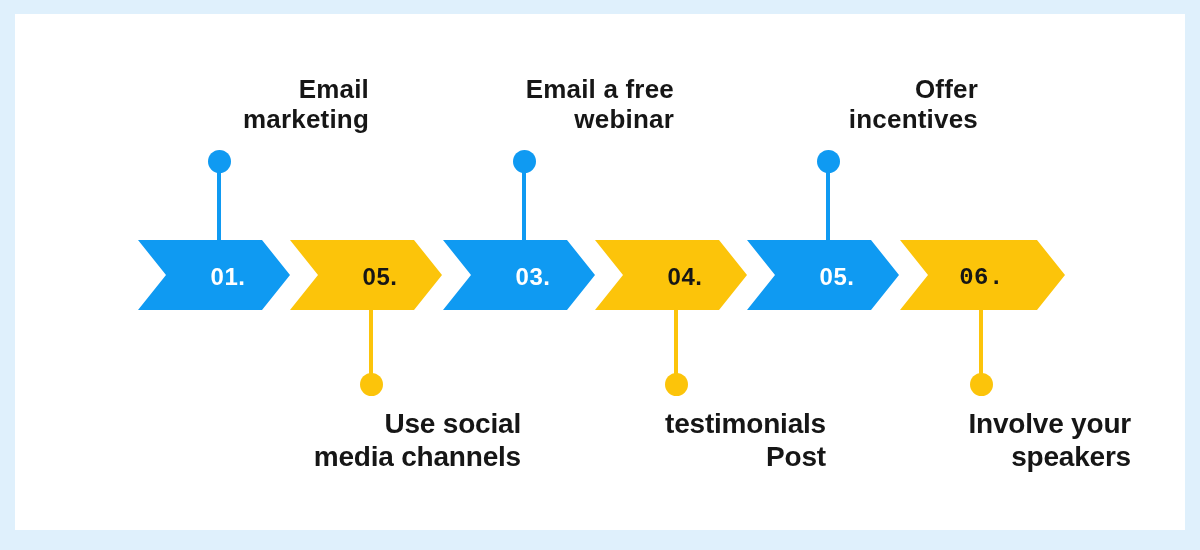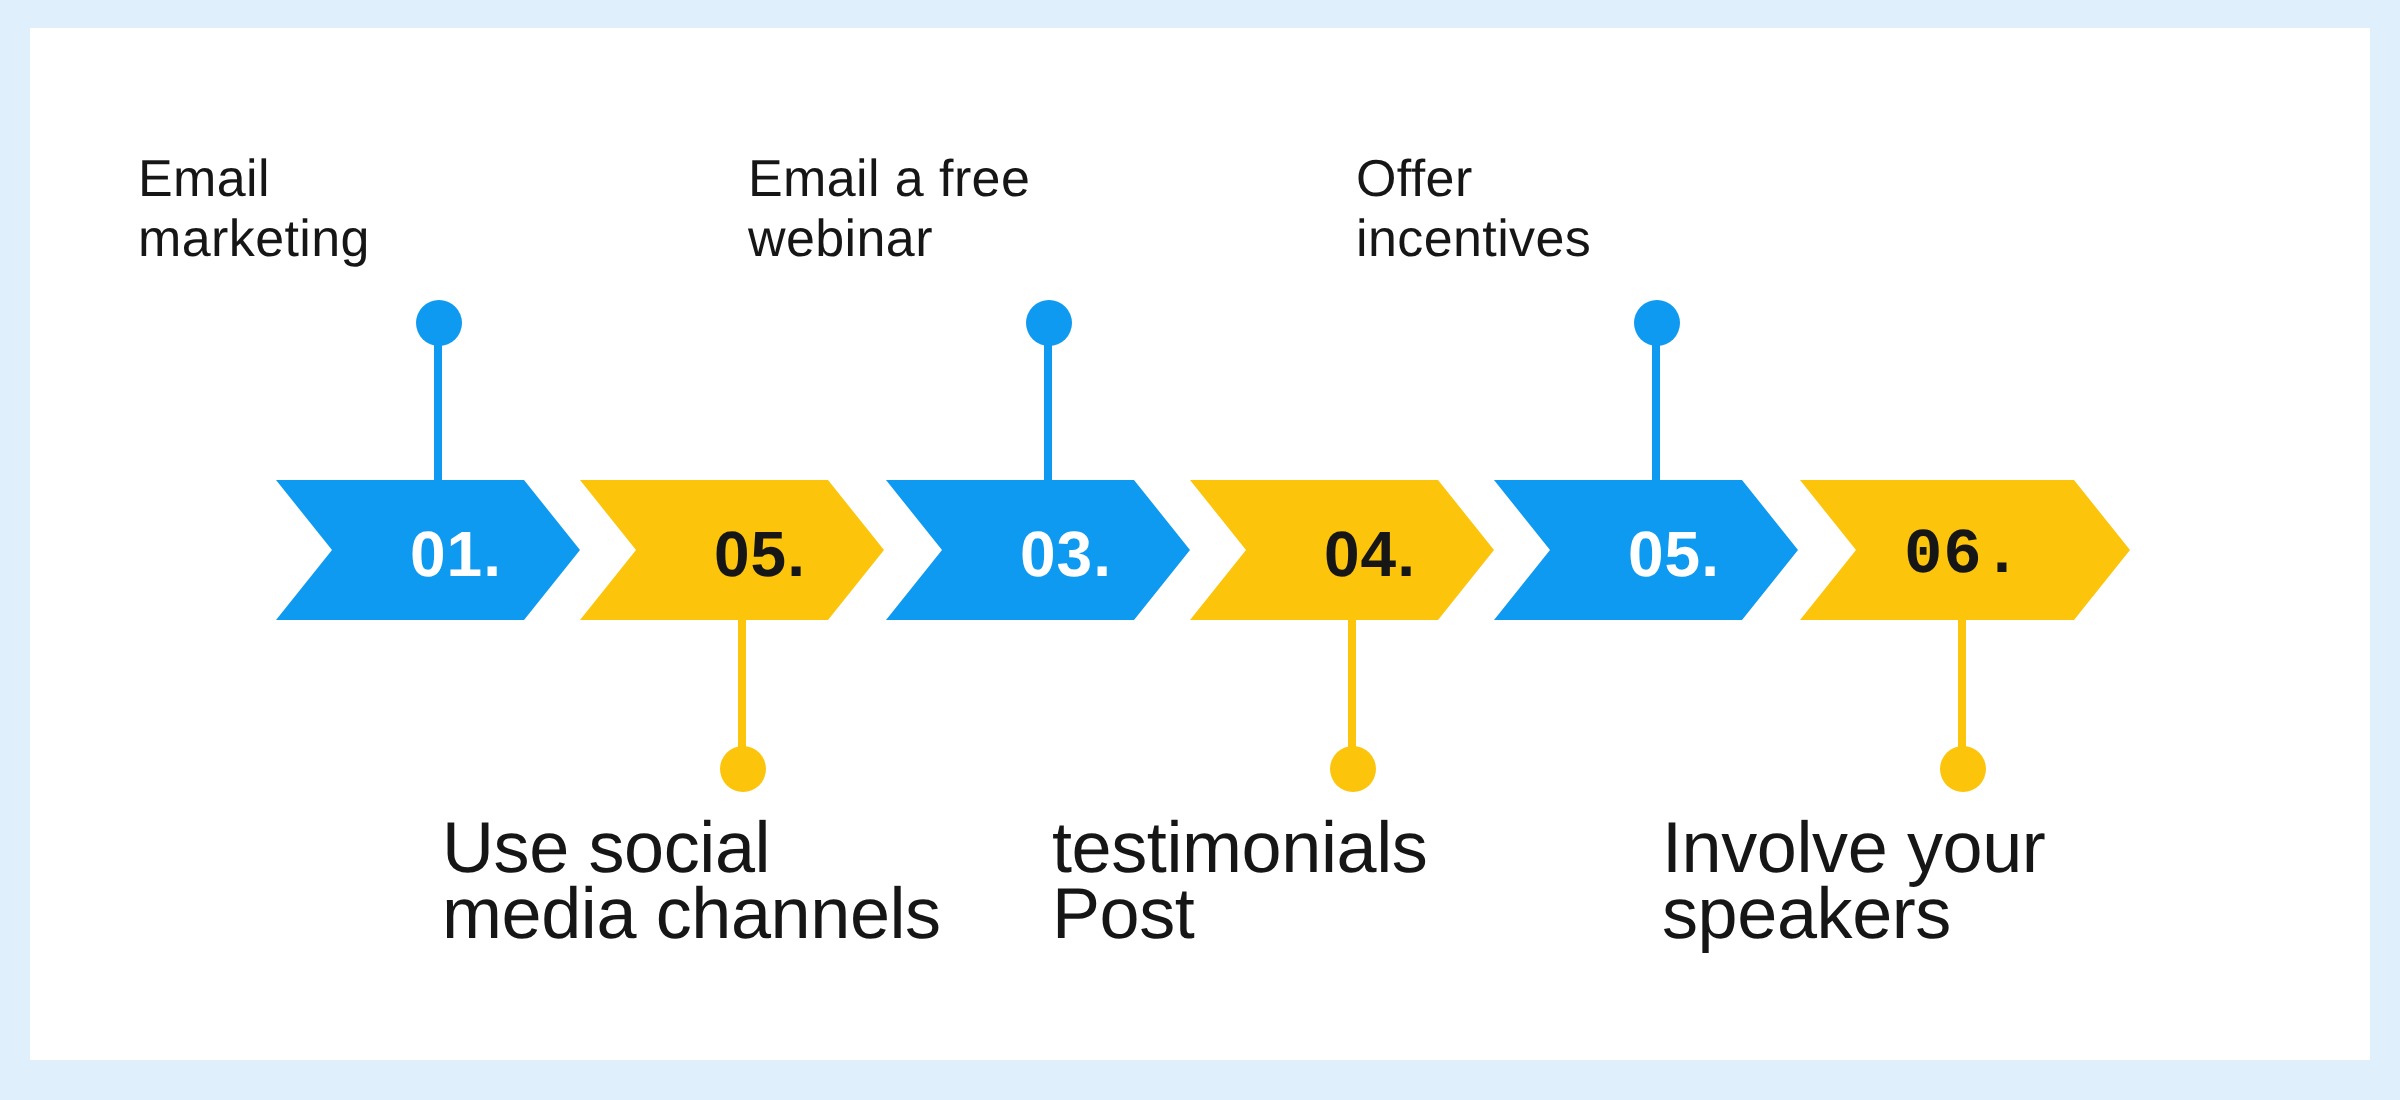--- a/index.html
+++ b/index.html
@@ -44,21 +44,21 @@
   }
   .s6 .chev{width:165px;}
   .blue .chev polygon{fill:var(--blue,#0F9AF2);}
   .yellow .chev polygon{fill:var(--yellow,#FCC40A);}
 
   .num{
     position:absolute;
     left:calc(var(--L) + 28px);top:240px;
     width:124px;height:74px;
     display:flex;align-items:center;justify-content:center;
-    font-size:32px;font-weight:700;letter-spacing:0.5px;
+    font-size:24px;font-weight:700;letter-spacing:0.5px;
   }
   .s6 .num{left:calc(var(--L) + 13px);width:137px;font-family:Liberation Mono, monospace;}
   .blue .num{color:var(--number-on-blue,#FFFFFF);}
   .yellow .num{color:var(--number-on-yellow,#161616);}
 
   .line{
     position:absolute;
     width:4px;
     left:calc(var(--cx) - 2px);
   }
@@ -70,26 +70,26 @@
     width:23px;height:23px;border-radius:50%;
     left:calc(var(--cx) - 11.5px);
   }
   .top .dot{top:150px;background:var(--blue,#0F9AF2);}
   .bottom .dot{top:373px;background:var(--yellow,#FCC40A);}
 
   .label{
     position:absolute;
     left:calc(var(--cx) - 150px);
     width:300px;
-    text-align:left;
-    font-weight:400;
+    text-align:right;
+    font-weight:700;
     color:var(--text-dark,#161616);
   }
   .top .label{top:74px;font-size:26px;line-height:30px;letter-spacing:0.2px;}
-  .bottom .label{top:407px;font-size:36px;line-height:33px;letter-spacing:-0.2px;}
+  .bottom .label{top:407px;font-size:28px;line-height:33px;letter-spacing:-0.2px;}
 </style>
 </head>
 <body>
 
 <div class="stage">
   <div class="card"></div>
 
   <div class="step s1 blue top">
     <svg class="chev" viewBox="0 0 152 70" aria-hidden="true">
       <polygon points="0,0 124,0 152,35 124,70 0,70 28,35"></polygon>

